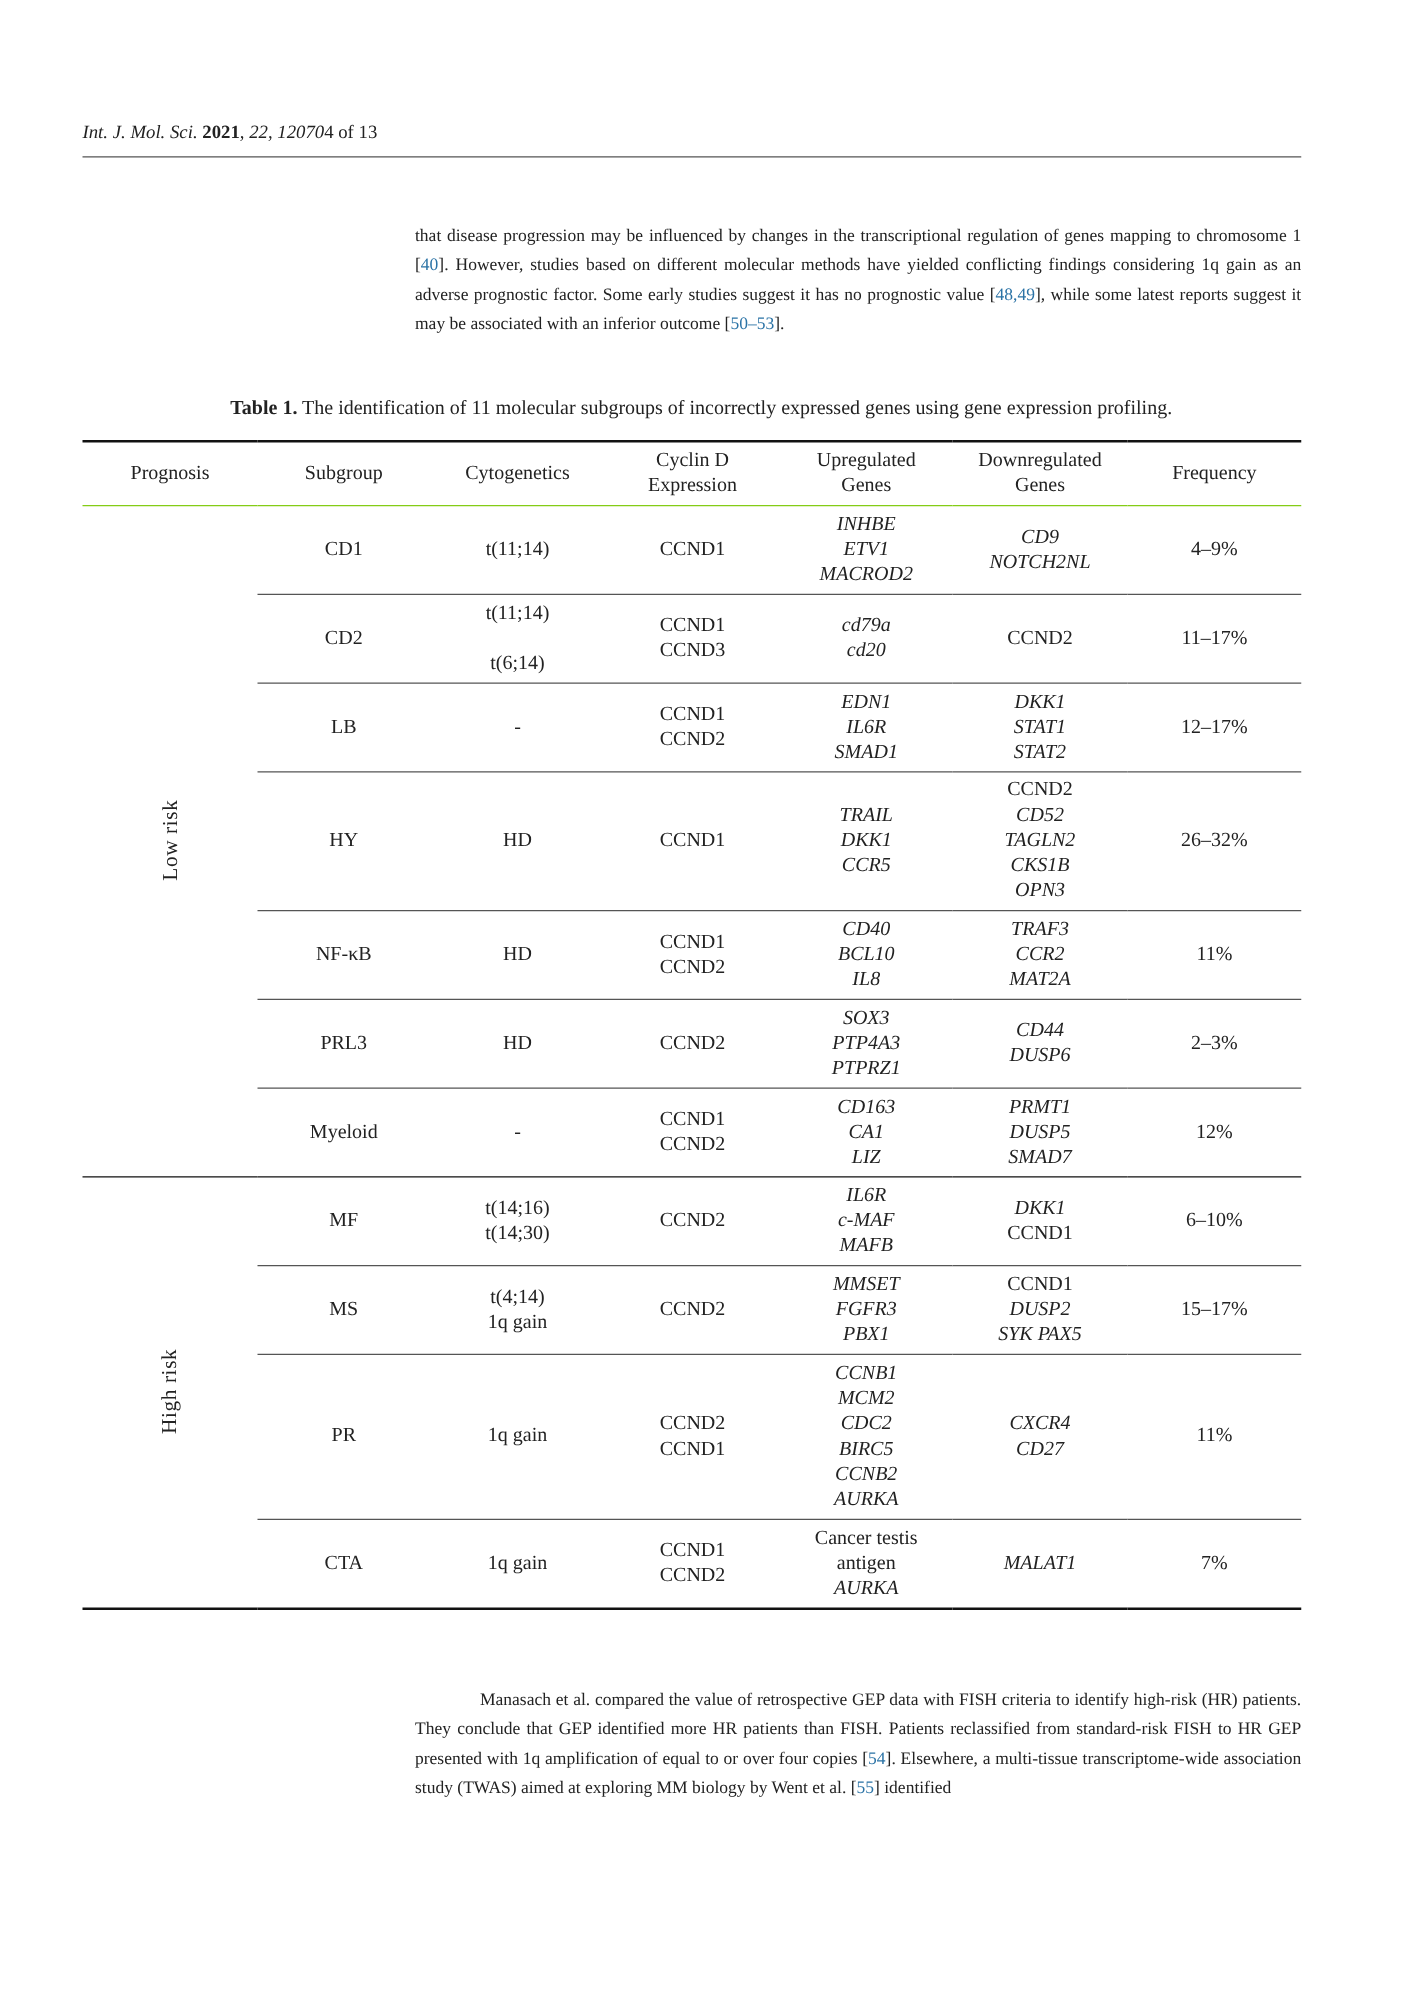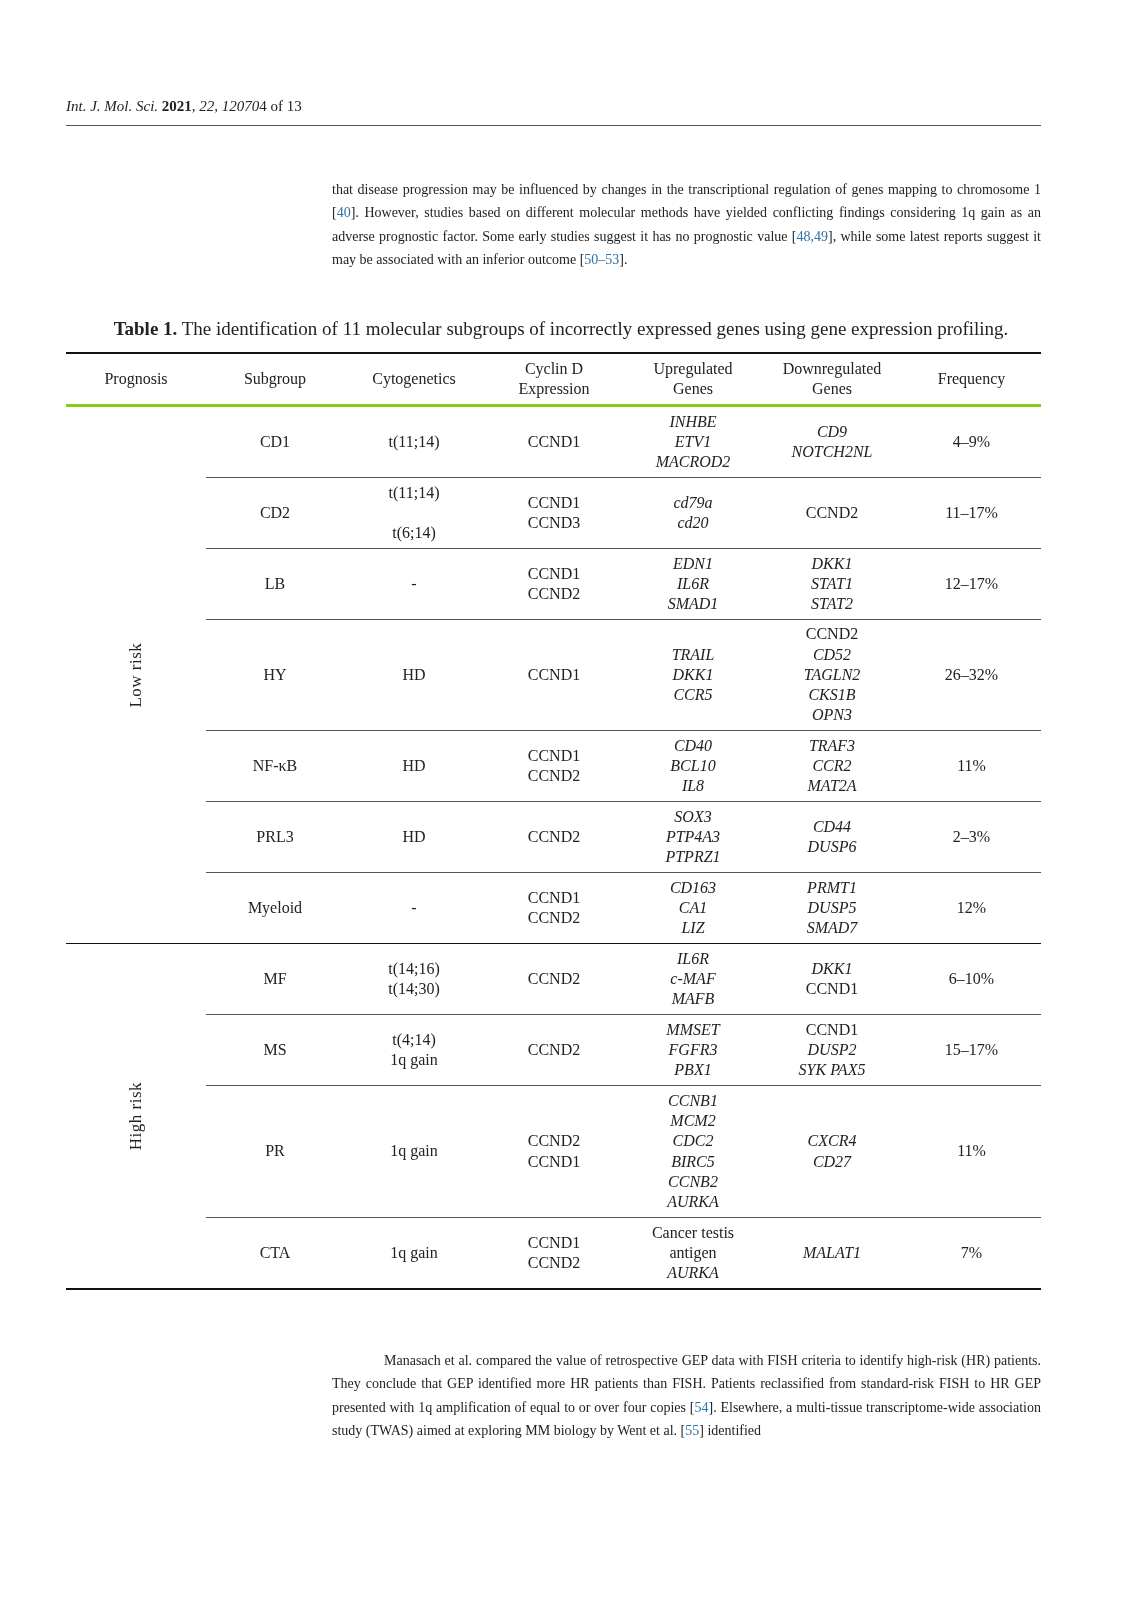--- a/index.html
+++ b/index.html
@@ -5,24 +5,24 @@
   html, body { margin: 0; padding: 0; background: #fff; }
   body { width: 1131px; height: 1600px; position: relative; font-family: "Liberation Serif", "DejaVu Serif", serif; color: #222; }
   .running-head { position: absolute; left: 66px; right: 92px; top: 98px; font-size: 15px; display: flex; }
   .running-head .journal { font-style: italic; }
   .running-head .year { font-weight: bold; font-style: normal; }
   .head-rule { position: absolute; left: 66px; right: 90px; top: 125px; border-top: 1px solid #555; }
   .para { position: absolute; left: 312px; right: 90px; font-size: 14px; line-height: 23.3px; text-align: justify; margin-left: 20px; }
   .para .ref { color: #2b73a6; }
   .para.top { top: 178px; }
   .para.bottom { top: 1349px; text-indent: 52px; }
-  .caption { position: absolute; left: 81px; right: 90px; top: 318px; font-size: 19px; text-align: center; }
+  .caption { position: absolute; left: 81px; right: 90px; top: 318px; font-size: 16px; text-align: center; }
   .caption b { font-weight: bold; }
   table { position: absolute; left: 66px; top: 352px; width: 975px; border-collapse: collapse; font-size: 16px; line-height: 20.2px; }
-  thead tr { border-top: 2px solid #111; border-bottom: 3px solid #84cc16; }
+  thead tr { border-top: 2px solid #111; border-bottom: 1px solid #84cc16; }
   th { font-weight: normal; height: 50px; text-align: center; vertical-align: middle; padding: 0; }
   td { text-align: center; vertical-align: middle; padding: 2px 0; }
   tbody tr.row { border-bottom: 1px solid #555; }
   tbody tr.row.last-in-group { border-bottom: 1px solid #111; }
   tbody tr.row.final { border-bottom: 2px solid #111; }
   td.prog { width: 140px; position: relative; }
   td.prog.low { border-bottom: 1px solid #111; }
   .rot { display: inline-block; transform: rotate(-90deg); white-space: nowrap; font-size: 17px; letter-spacing: 0.5px; }
   .it { font-style: italic; }
   .line { display: block; }

